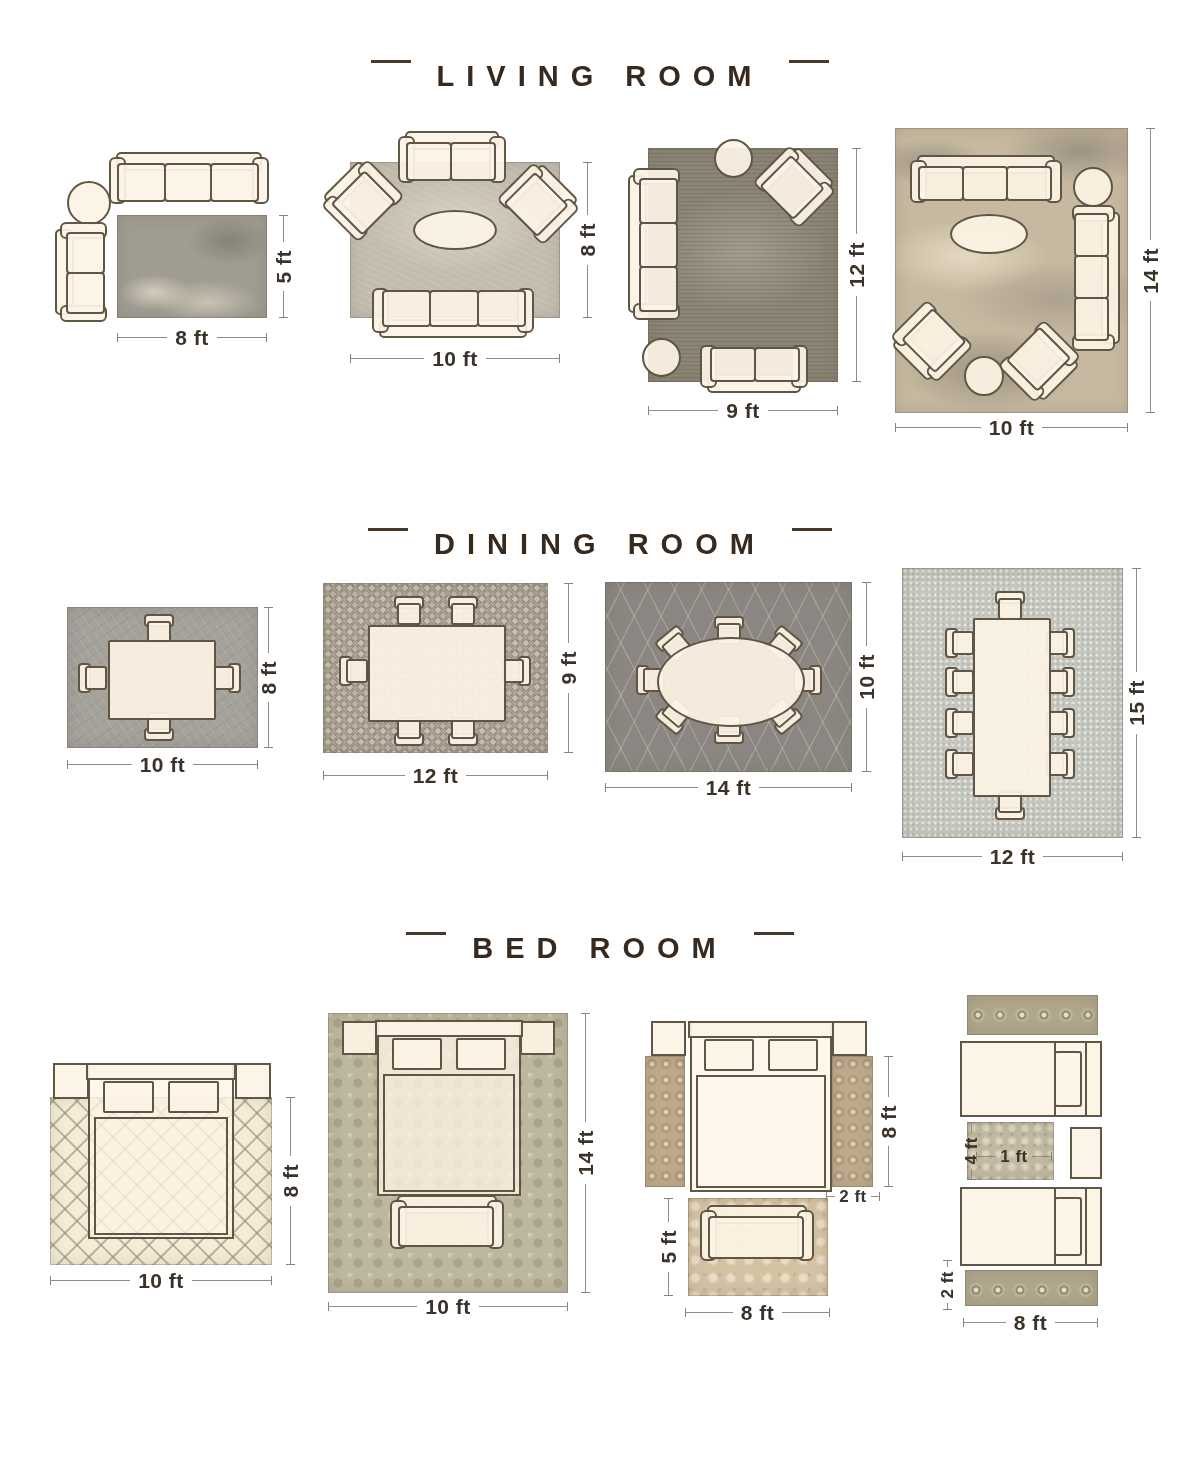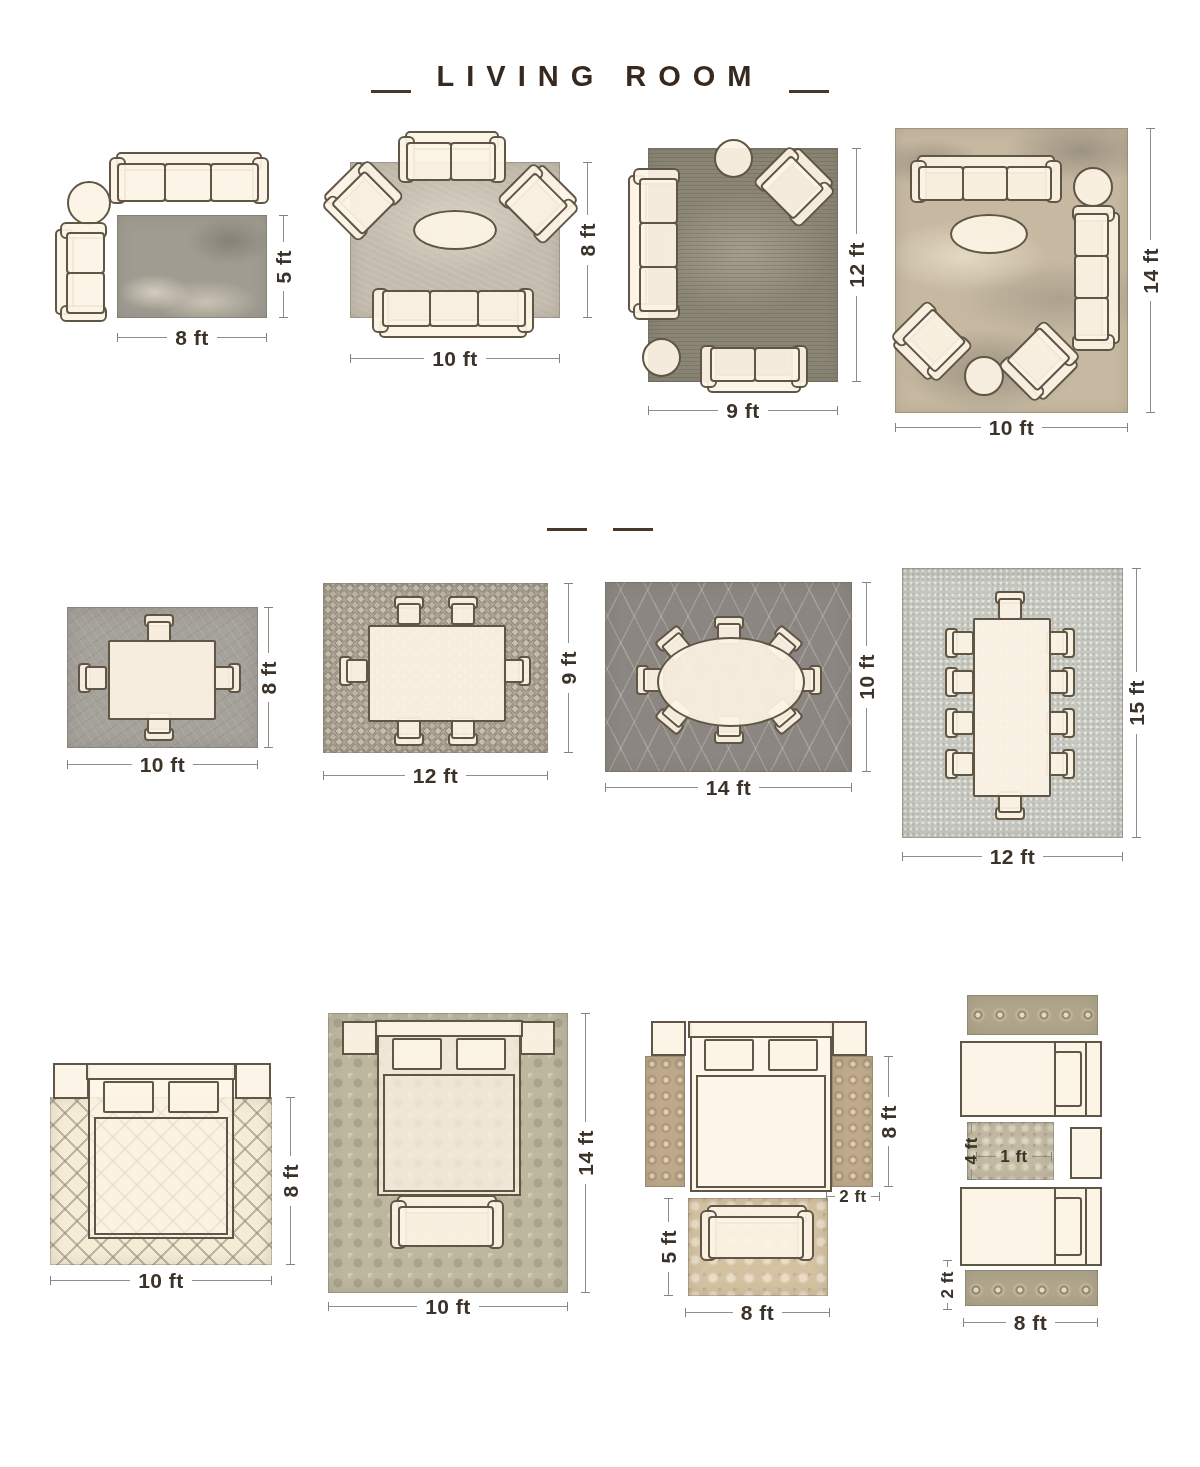--- a/index.html
+++ b/index.html
@@ -1,20 +1,20 @@
 <!DOCTYPE html>
 <html><head>
 <meta charset="utf-8">
 <style>
   html,body{margin:0;padding:0;background:#ffffff;}
   #canvas{position:relative;width:1200px;height:1467px;background:#ffffff;overflow:hidden;
           font-family:"Liberation Sans",sans-serif;
           --f:rgba(252,243,228,0.93); --o:#5f5645;}
   
-  .sec-title{position:absolute;left:0;right:0;display:flex;align-items:flex-end;justify-content:center;gap:26px;}
+  .sec-title{position:absolute;left:0;right:0;display:flex;align-items:flex-start;justify-content:center;gap:26px;}
   .sec-title .dash{width:40px;height:3px;background:#47382a;}
   .sec-title h2{margin:0;font-size:29px;font-weight:700;letter-spacing:12px;color:#37291d;white-space:nowrap;}
   
   .rug{position:absolute;z-index:1;box-shadow:inset 0 0 0 1px rgba(90,84,70,.28), inset 0 0 16px rgba(90,84,70,.20);}
   .lr1{background:
     radial-gradient(ellipse 60px 30px at 25% 75%, rgba(228,221,203,.75), transparent 60%),
     radial-gradient(ellipse 70px 40px at 75% 25%, rgba(88,86,78,.38), transparent 60%),
     radial-gradient(ellipse 80px 35px at 60% 85%, rgba(228,220,200,.6), transparent 65%),
     #a09c92;}
   .lr2{background:
@@ -272,20 +272,21 @@
   <div class="rtable" style="left:964px;top:356px;width:36px;height:36px;"></div>
   <div class="dim dim-v" style="left:1137px;top:128px;height:285px;width:26px;">
       <b>14 ft</b>
     </div>
   <div class="dim dim-h" style="left:895px;top:415px;width:233px;height:24px;">
       <b>10 ft</b>
     </div>
 
   <div class="sec-title" style="top:528px;">
     <span class="dash"></span>
+    <h2>DINING ROOM</h2>
     <span class="dash"></span>
   </div>
 
   <div class="rug dr1" style="left:67px;top:607px;width:191px;height:141px;"></div>
   <div class="dchair" style="left:144px;top:614px;">
       <i class="cb"></i>
       <i class="cs"></i>
     </div>
   <div class="dchair" style="left:144px;top:711px;transform:rotate(180deg);">
       <i class="cb"></i>
@@ -423,20 +424,25 @@
       <i class="cs"></i>
     </div>
   <div class="dtable" style="left:973px;top:618px;width:74px;height:175px;"></div>
   <div class="dim dim-v" style="left:1123px;top:568px;height:270px;width:26px;">
       <b>15 ft</b>
     </div>
   <div class="dim dim-h" style="left:902px;top:844px;width:221px;height:24px;">
       <b>12 ft</b>
     </div>
 
+  <div class="sec-title" style="top:932px;">
+    <span class="dash"></span>
+    <h2>BED ROOM</h2>
+    <span class="dash"></span>
+  </div>
 
   <div class="rug br1" style="left:50px;top:1097px;width:222px;height:168px;"></div>
   <div class="nstand" style="left:53px;top:1063px;width:32px;height:32px;"></div>
   <div class="nstand" style="left:235px;top:1063px;width:32px;height:32px;"></div>
   <div class="bed" style="left:88px;top:1063px;width:142px;height:172px;">
       <i class="hb"></i>
       <i class="pw p1"></i>
       <i class="pw p2"></i>
       <i class="bl"></i>
     </div>

